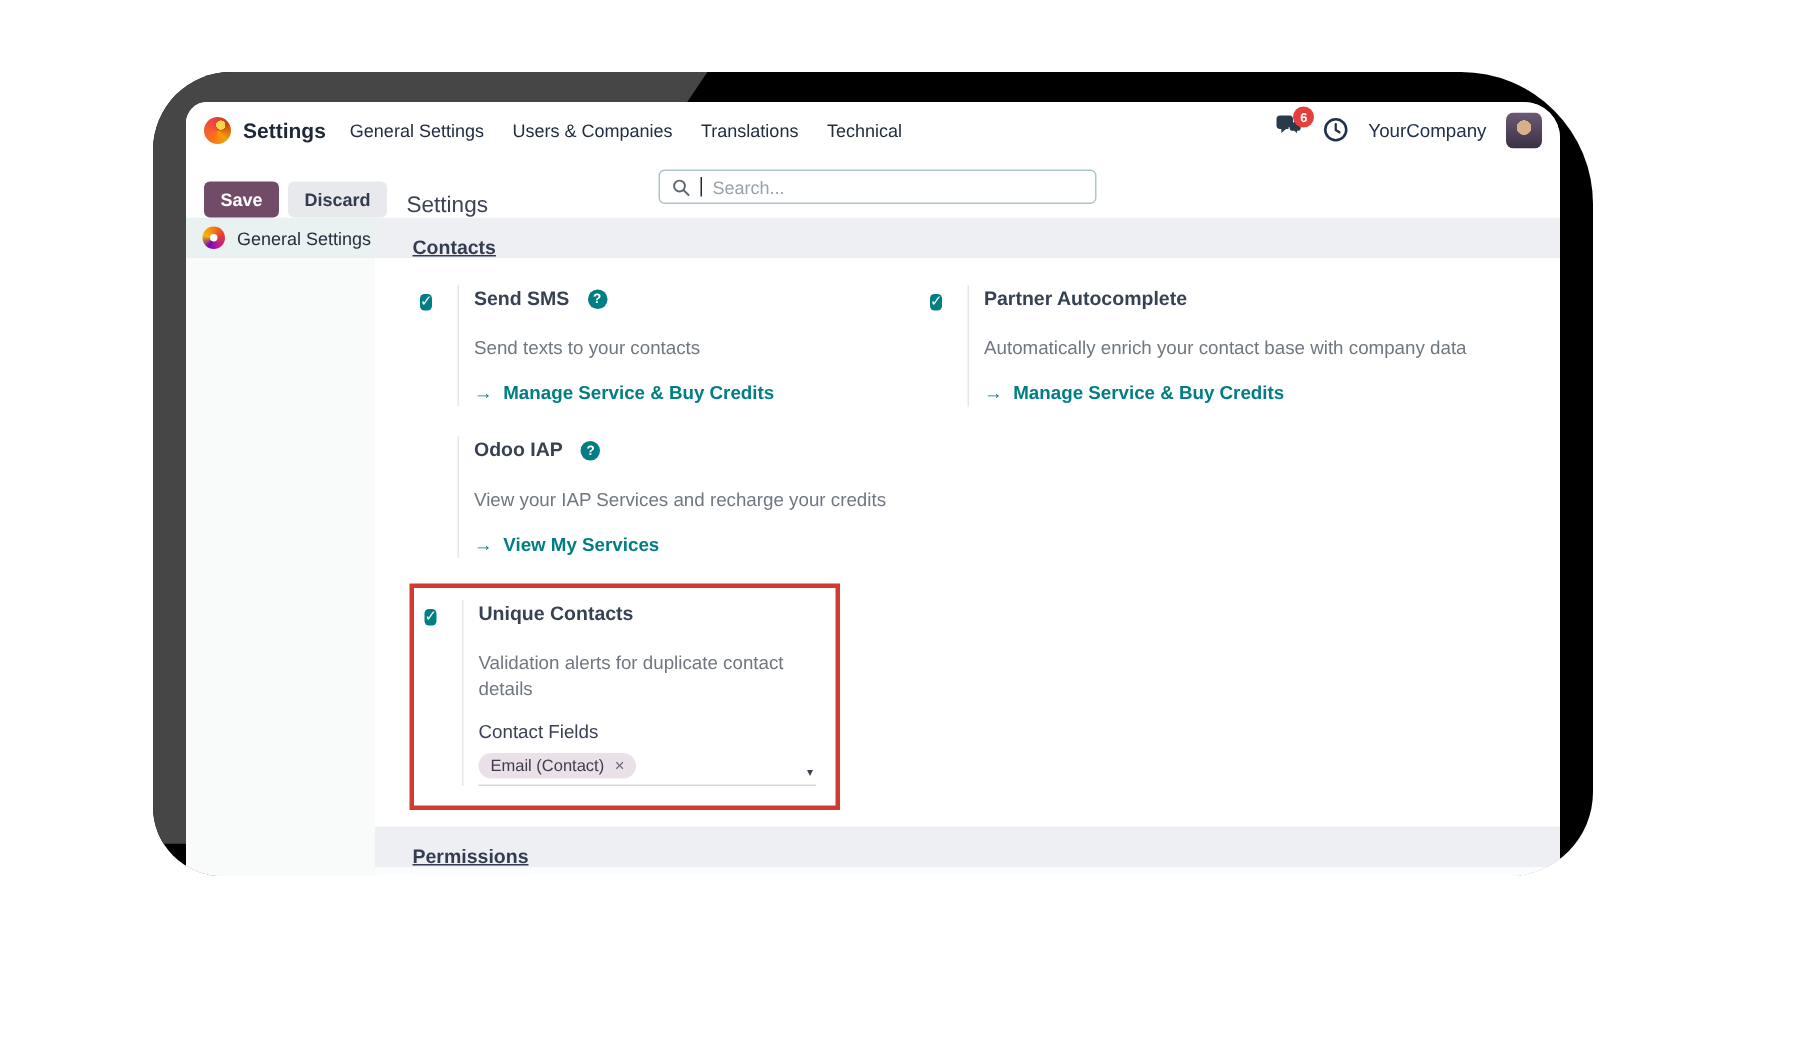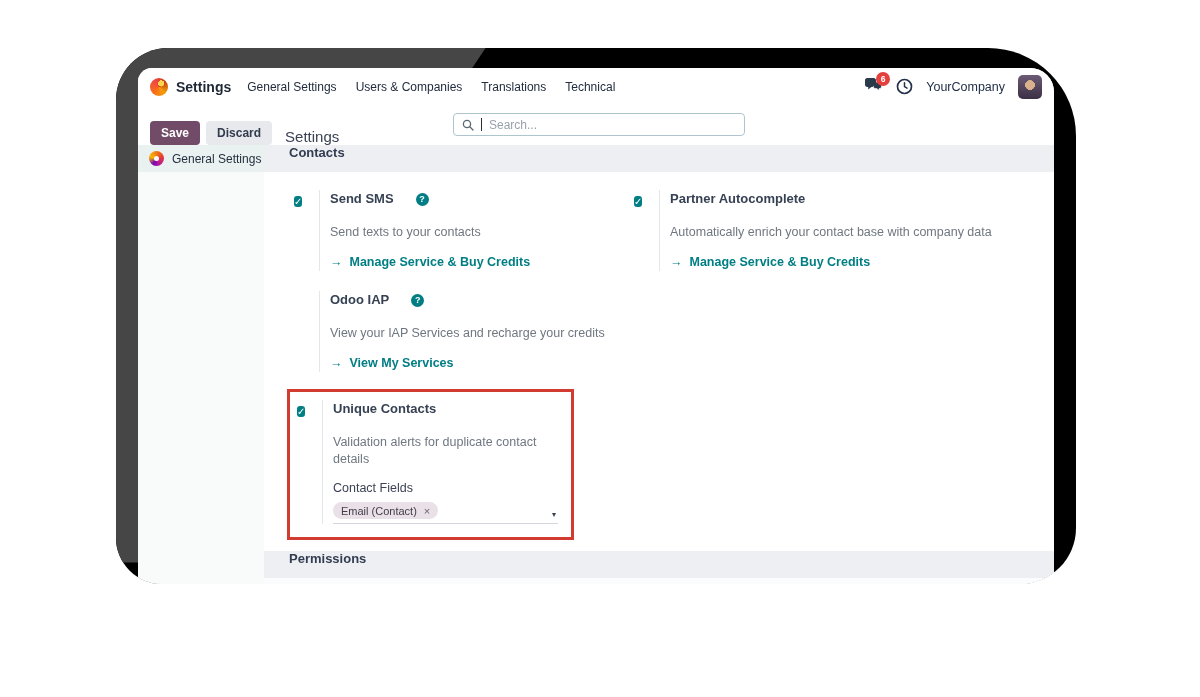--- a/index.html
+++ b/index.html
@@ -3,21 +3,21 @@
 <meta charset="utf-8">
 <style>
   html,body { margin:0; padding:0; }
   body {
     width:1200px; height:697px; position:relative; background:#ffffff;
     font-family:"Liberation Sans", sans-serif; overflow:hidden;
   }
 
   
   .frame {
-    position:absolute; left:116px; top:48px; width:960px; height:536px;
+    position:absolute; left:102px; top:48px; width:960px; height:536px;
     border-radius:52px 88px 56px 46px; background:#000; overflow:hidden;
   }
   .frame::before {
     content:""; position:absolute; inset:0; background:#464646;
     clip-path:polygon(0 0, 38.5% 0, 2.5% 96%, 0 96%);
   }
   .screen {
     position:absolute; left:22px; top:20px; width:916px; height:557px;
     background:#fff; border-radius:14px 24px 26px 26px; overflow:hidden;
     display:flex; flex-direction:column;
@@ -75,34 +75,34 @@
     width:15px; height:15px; border-radius:50%; position:relative; flex:0 0 auto;
     background:conic-gradient(from -40deg, #f59e0b, #e8412d 30%, #b5179e 55%, #7209b7 70%, #f8b700 90%, #f59e0b);
   }
   .side-icon::after {
     content:""; position:absolute; left:5px; top:5px; width:5px; height:5px;
     background:#fff; border-radius:50%;
   }
 
   .main { flex:1; display:flex; flex-direction:column; background:#fff; min-width:0; }
   .band {
-    height:27px; background:#edeff3; display:flex; align-items:flex-start;
-    padding-left:25px; font-size:13px; font-weight:bold; color:#333c50; flex:0 0 auto;
+    height:27px; background:#edeff3; display:flex; align-items:flex-end;
+    padding-left:25px; font-size:13px; font-weight:bold; color:#333c50; flex:0 0 auto;text-decoration:underline;
   }
   .content { padding:18px 0 0 30px; flex:0 0 auto; }
   .row-grid { display:grid; grid-template-columns:340px auto; }
 
   .setting { display:flex; }
   .cbcol { width:25px; flex:0 0 auto; padding-top:1px; }
   .cb {
     width:15px; height:15px; background:#017e84; border-radius:3px; color:#fff;
     font-size:10px; line-height:15px; text-align:center; cursor:pointer;
   }
   .tcol { border-left:1px solid #e3e7ea; padding-left:10px; }
-  .s-title { font-size:13px; font-weight:bold; color:#364153; display:flex; align-items:center; gap:22px; line-height:18px; }
+  .s-title { font-size:13px; font-weight:bold; color:#364153; display:flex; align-items:center; gap:12px; line-height:18px; }
   .help {
     width:13px; height:13px; border-radius:50%; background:#017e84; color:#fff;
     font-size:9px; font-weight:bold; display:inline-flex; align-items:center; justify-content:center; cursor:pointer;
   }
   .s-desc { font-size:12.5px; color:#6f7780; margin-top:16px; line-height:17px; }
   .s-link { margin-top:13px; font-size:12.5px; font-weight:bold; color:#017e84; display:flex; gap:7px; cursor:pointer; line-height:17px; }
 
   .row2 { margin-top:20px; }
   .red-box {
     margin-top:17px; margin-left:-7px; width:287px; box-sizing:border-box;

